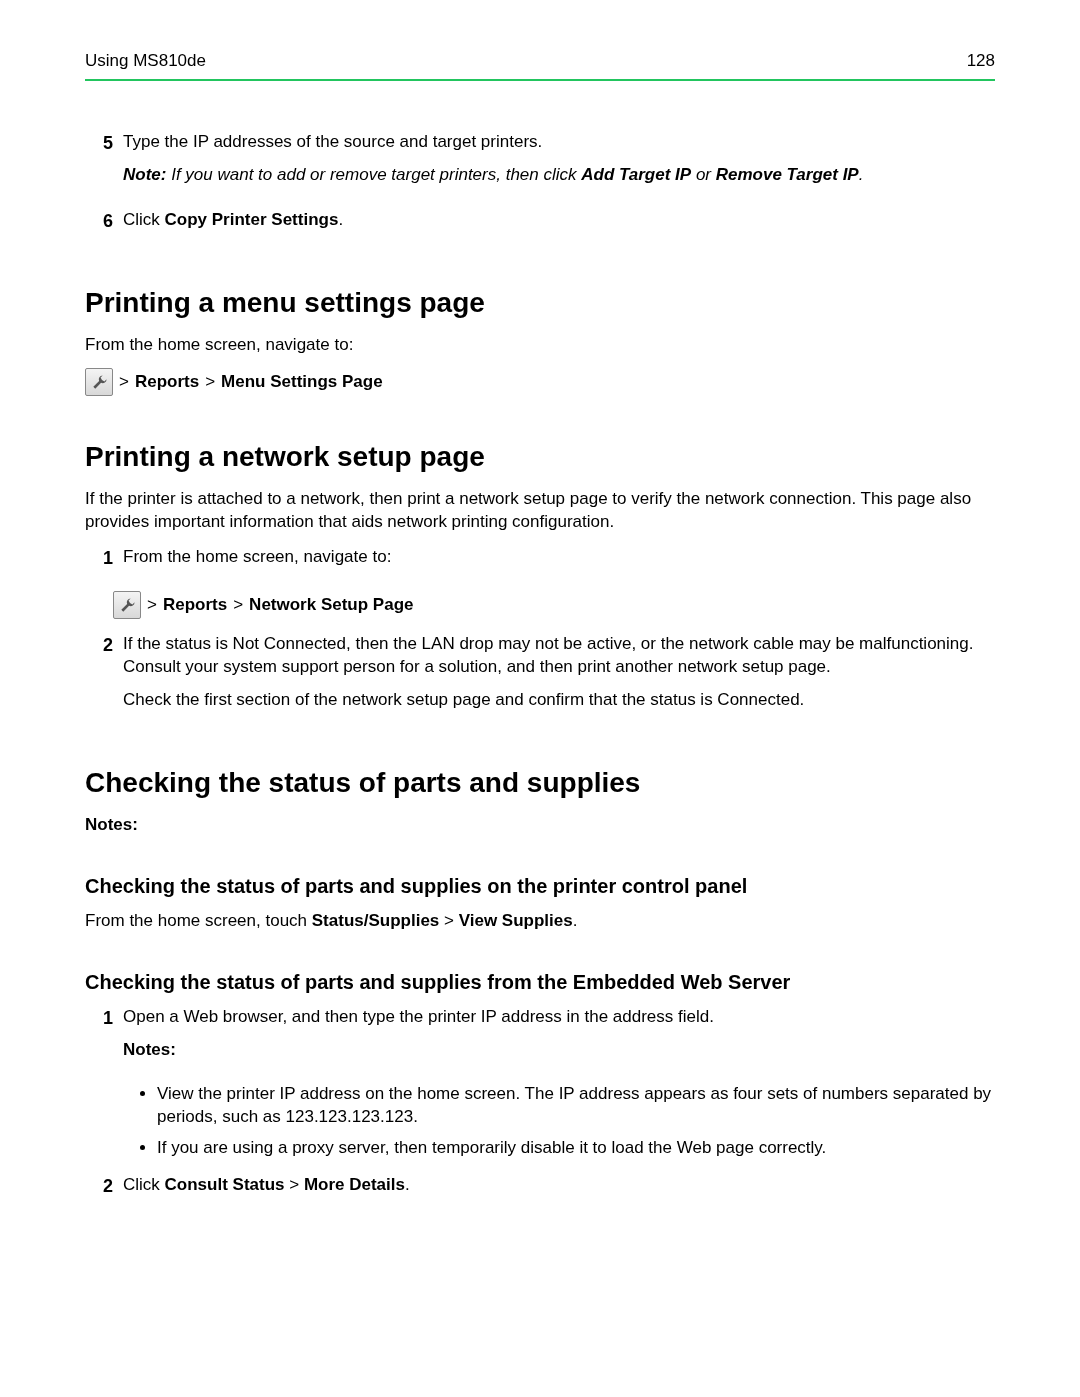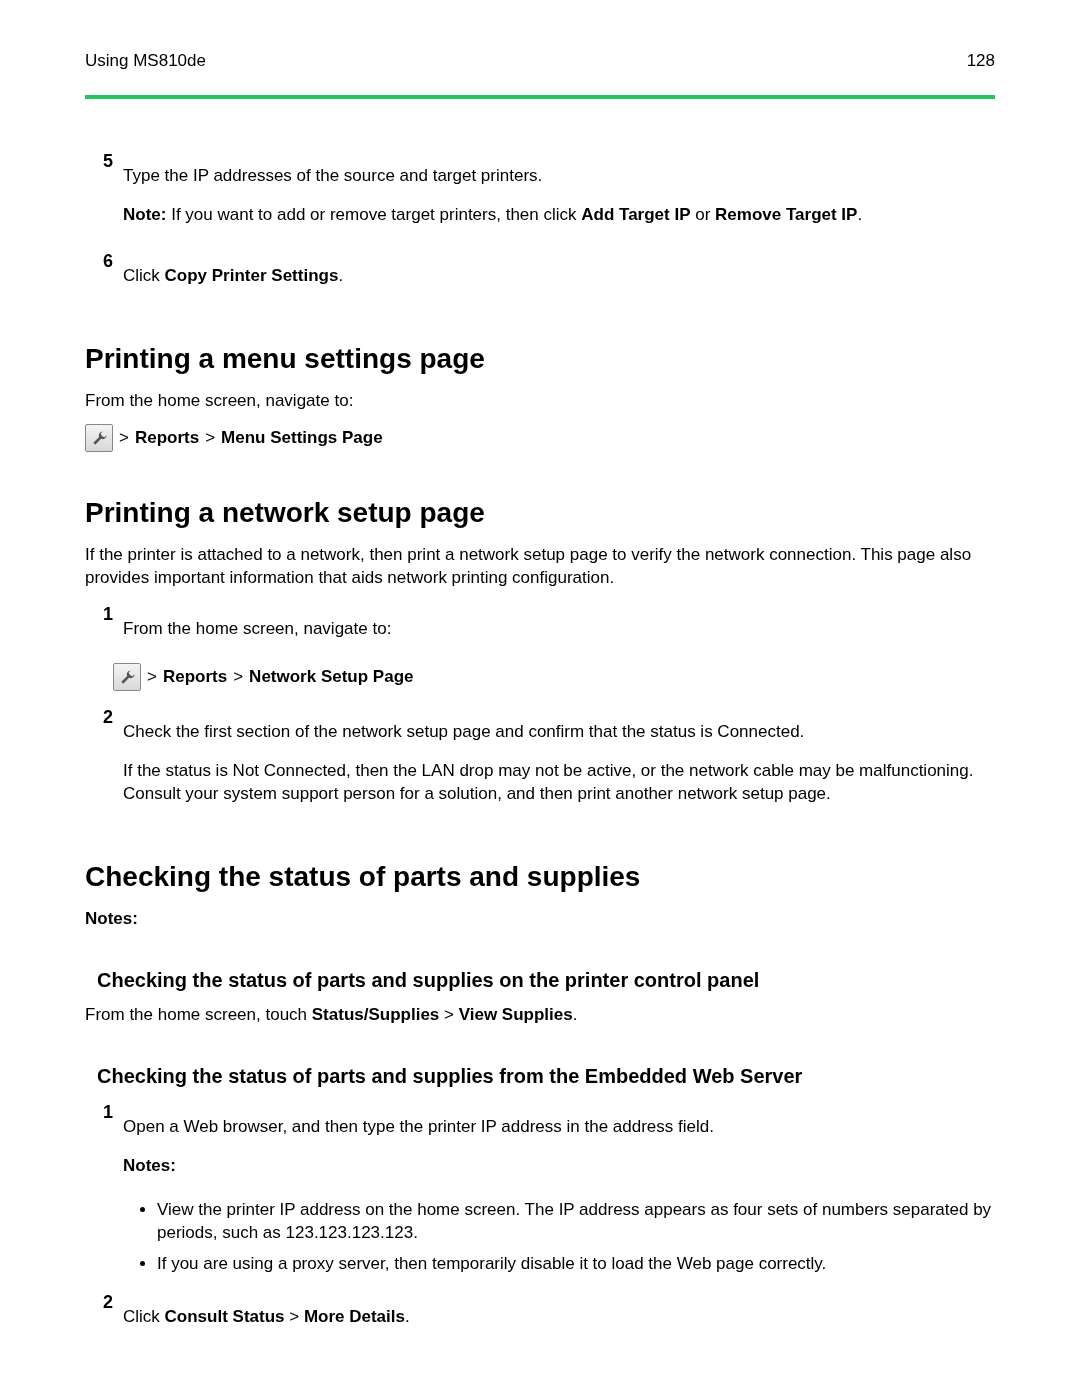--- a/index.html
+++ b/index.html
@@ -13,50 +13,50 @@
   }
   .page {
     width: 1080px;
     min-height: 1397px;
     box-sizing: border-box;
     padding: 50px 85px 60px 85px;
   }
   .hdr {
     display: flex;
     justify-content: space-between;
-    padding-bottom: 22px;
-    border-bottom: 4px solid #22c55e;
+    padding-bottom: 6px;
+    border-bottom: 2px solid #22c55e;
     font-size: 17px;
   }
   .content { padding-top: 50px; }
   .step {
     display: flex;
     margin: 0 0 12px 0;
   }
   .step .num {
     width: 28px;
     flex: 0 0 28px;
     font-weight: 700;
     font-size: 18px;
     text-align: right;
     padding-right: 10px;
   }
   .step .body { flex: 1; }
-  .step .body p { margin: 16px 0 10px 0; }
-  .indent-note { margin-top: 12px; }
+  .step .body p { margin: 0 0 10px 0; }
+  .indent-note { margin-top: 12px; font-style: italic; }
   b, strong, .b { font-weight: 700; }
   h1.section {
     font-size: 28px;
     font-weight: 700;
     margin: 42px 0 12px 0;
   }
   h2.sub {
     font-size: 20px;
     font-weight: 700;
-    margin: 36px 0 10px 12px;
+    margin: 36px 0 10px 0;
   }
   p.para { margin: 0 0 12px 0; }
   .wrench-line {
     display: flex;
     align-items: center;
     gap: 6px;
     margin: 8px 0 14px 0;
   }
   .wrench-line.indented { margin-left: 28px; }
   .wrench-icon {
@@ -142,22 +142,22 @@
       </span>
       <span>&gt;</span>
       <span class="b">Reports</span>
       <span>&gt;</span>
       <span class="b">Network Setup Page</span>
     </div>
 
     <div class="step">
       <div class="num">2</div>
       <div class="body">
+        <p>If the status is Not Connected, then the LAN drop may not be active, or the network cable may be malfunctioning. Consult your system support person for a solution, and then print another network setup page.</p>
         <p>Check the first section of the network setup page and confirm that the status is Connected.</p>
-        <p>If the status is Not Connected, then the LAN drop may not be active, or the network cable may be malfunctioning. Consult your system support person for a solution, and then print another network setup page.</p>
       </div>
     </div>
 
     <h1 class="section">Checking the status of parts and supplies</h1>
     <p class="para b">Notes:</p>
 
     <h2 class="sub">Checking the status of parts and supplies on the printer control panel</h2>
     <p class="para">
       <span>From the home screen, touch </span><span class="b">Status/Supplies</span><span> &gt; </span><span class="b">View Supplies</span><span>.</span>
     </p>

